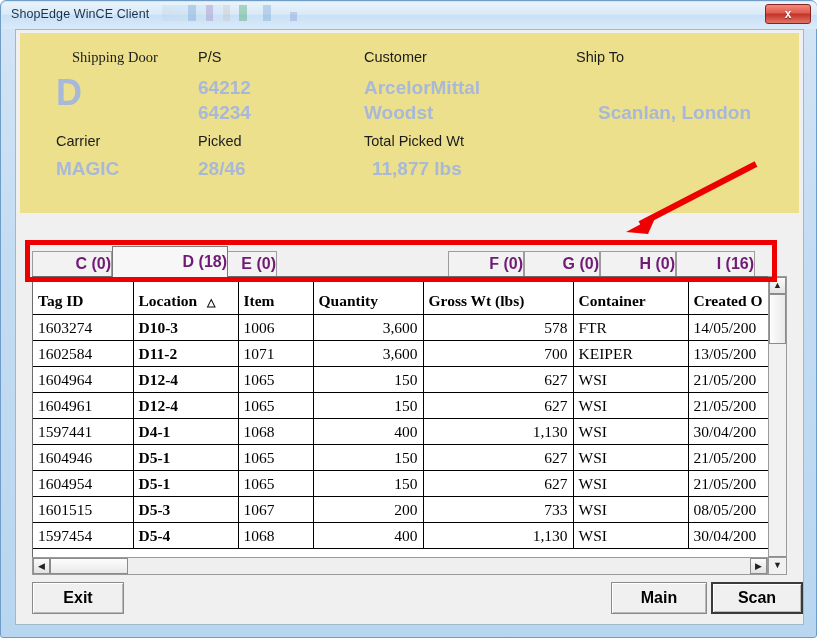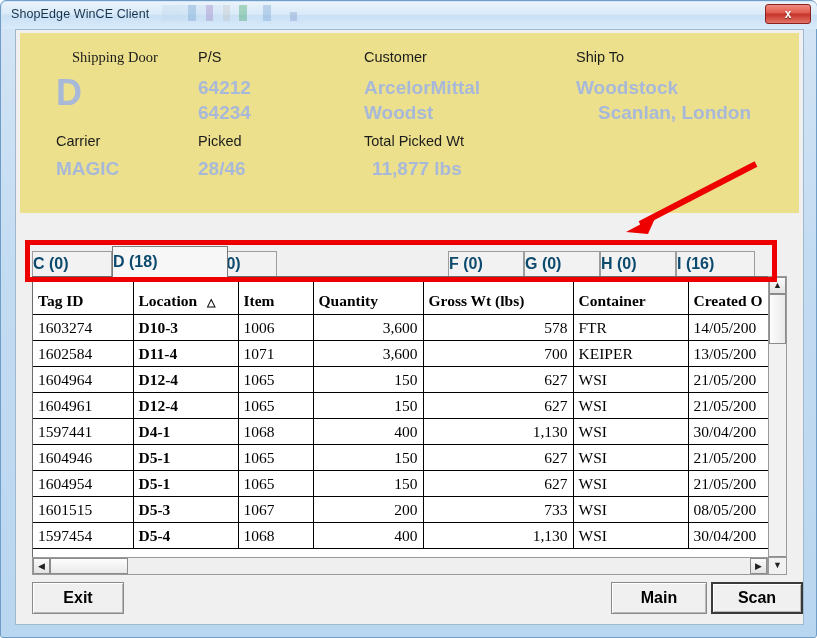--- a/index.html
+++ b/index.html
@@ -118,22 +118,22 @@
   .tab {
     position: absolute;
     top: 5px;
     height: 25px;
     box-sizing: border-box;
     background: #f2f2f2;
     border: 1px solid #9d9d9d;
     border-bottom: none;
     font-size: 16px;
     font-weight: bold;
-    color: #0c4a6e;
-    text-align: left;
+    color: #701a75;
+    text-align: right;
     line-height: 23px;
     white-space: nowrap;
     cursor: pointer;
   }
   .tab.selected {
     top: 0px;
     height: 31px;
     line-height: 29px;
     background: #f7f7f7;
     border-color: #7a7a7a;
@@ -349,21 +349,20 @@
       <div class="info-label" style="left:178px; top:100px;">Picked</div>
       <div class="info-value" style="left:178px; top:125px;">28/46</div>
 
       <div class="info-label" style="left:344px; top:16px;">Customer</div>
       <div class="info-value" style="left:344px; top:44px;">ArcelorMittal</div>
       <div class="info-value" style="left:344px; top:69px;">Woodst</div>
       <div class="info-label" style="left:344px; top:100px;">Total Picked Wt</div>
       <div class="info-value" style="left:352px; top:125px;">11,877 lbs</div>
 
       <div class="info-label" style="left:556px; top:16px;">Ship To</div>
-      <div class="info-value" style="left:556px; top:44px;">Woodstock</div>
       <div class="info-value" style="left:578px; top:69px;">Scanlan, London</div>
     </div>
 
     <div id="tab-strip">
       <div class="tab" style="left:0px;   width:80px;">C (0)</div>
       <div class="tab selected" style="left:80px;  width:116px;">D (18)</div>
       <div class="tab" style="left:173px; width:72px;">E (0)</div>
       <div class="tab" style="left:416px; width:76px;">F (0)</div>
       <div class="tab" style="left:492px; width:76px;">G (0)</div>
       <div class="tab" style="left:568px; width:76px;">H (0)</div>
@@ -397,21 +396,21 @@
               <td>1603274</td>
               <td class="loc">D10-3</td>
               <td>1006</td>
               <td class="num">3,600</td>
               <td class="num">578</td>
               <td>FTR</td>
               <td>14/05/200</td>
             </tr>
             <tr>
               <td>1602584</td>
-              <td class="loc">D11-4</td>
+              <td class="loc">D11-2</td>
               <td>1071</td>
               <td class="num">3,600</td>
               <td class="num">700</td>
               <td>KEIPER</td>
               <td>13/05/200</td>
             </tr>
             <tr>
               <td>1604964</td>
               <td class="loc">D12-4</td>
               <td>1065</td>

